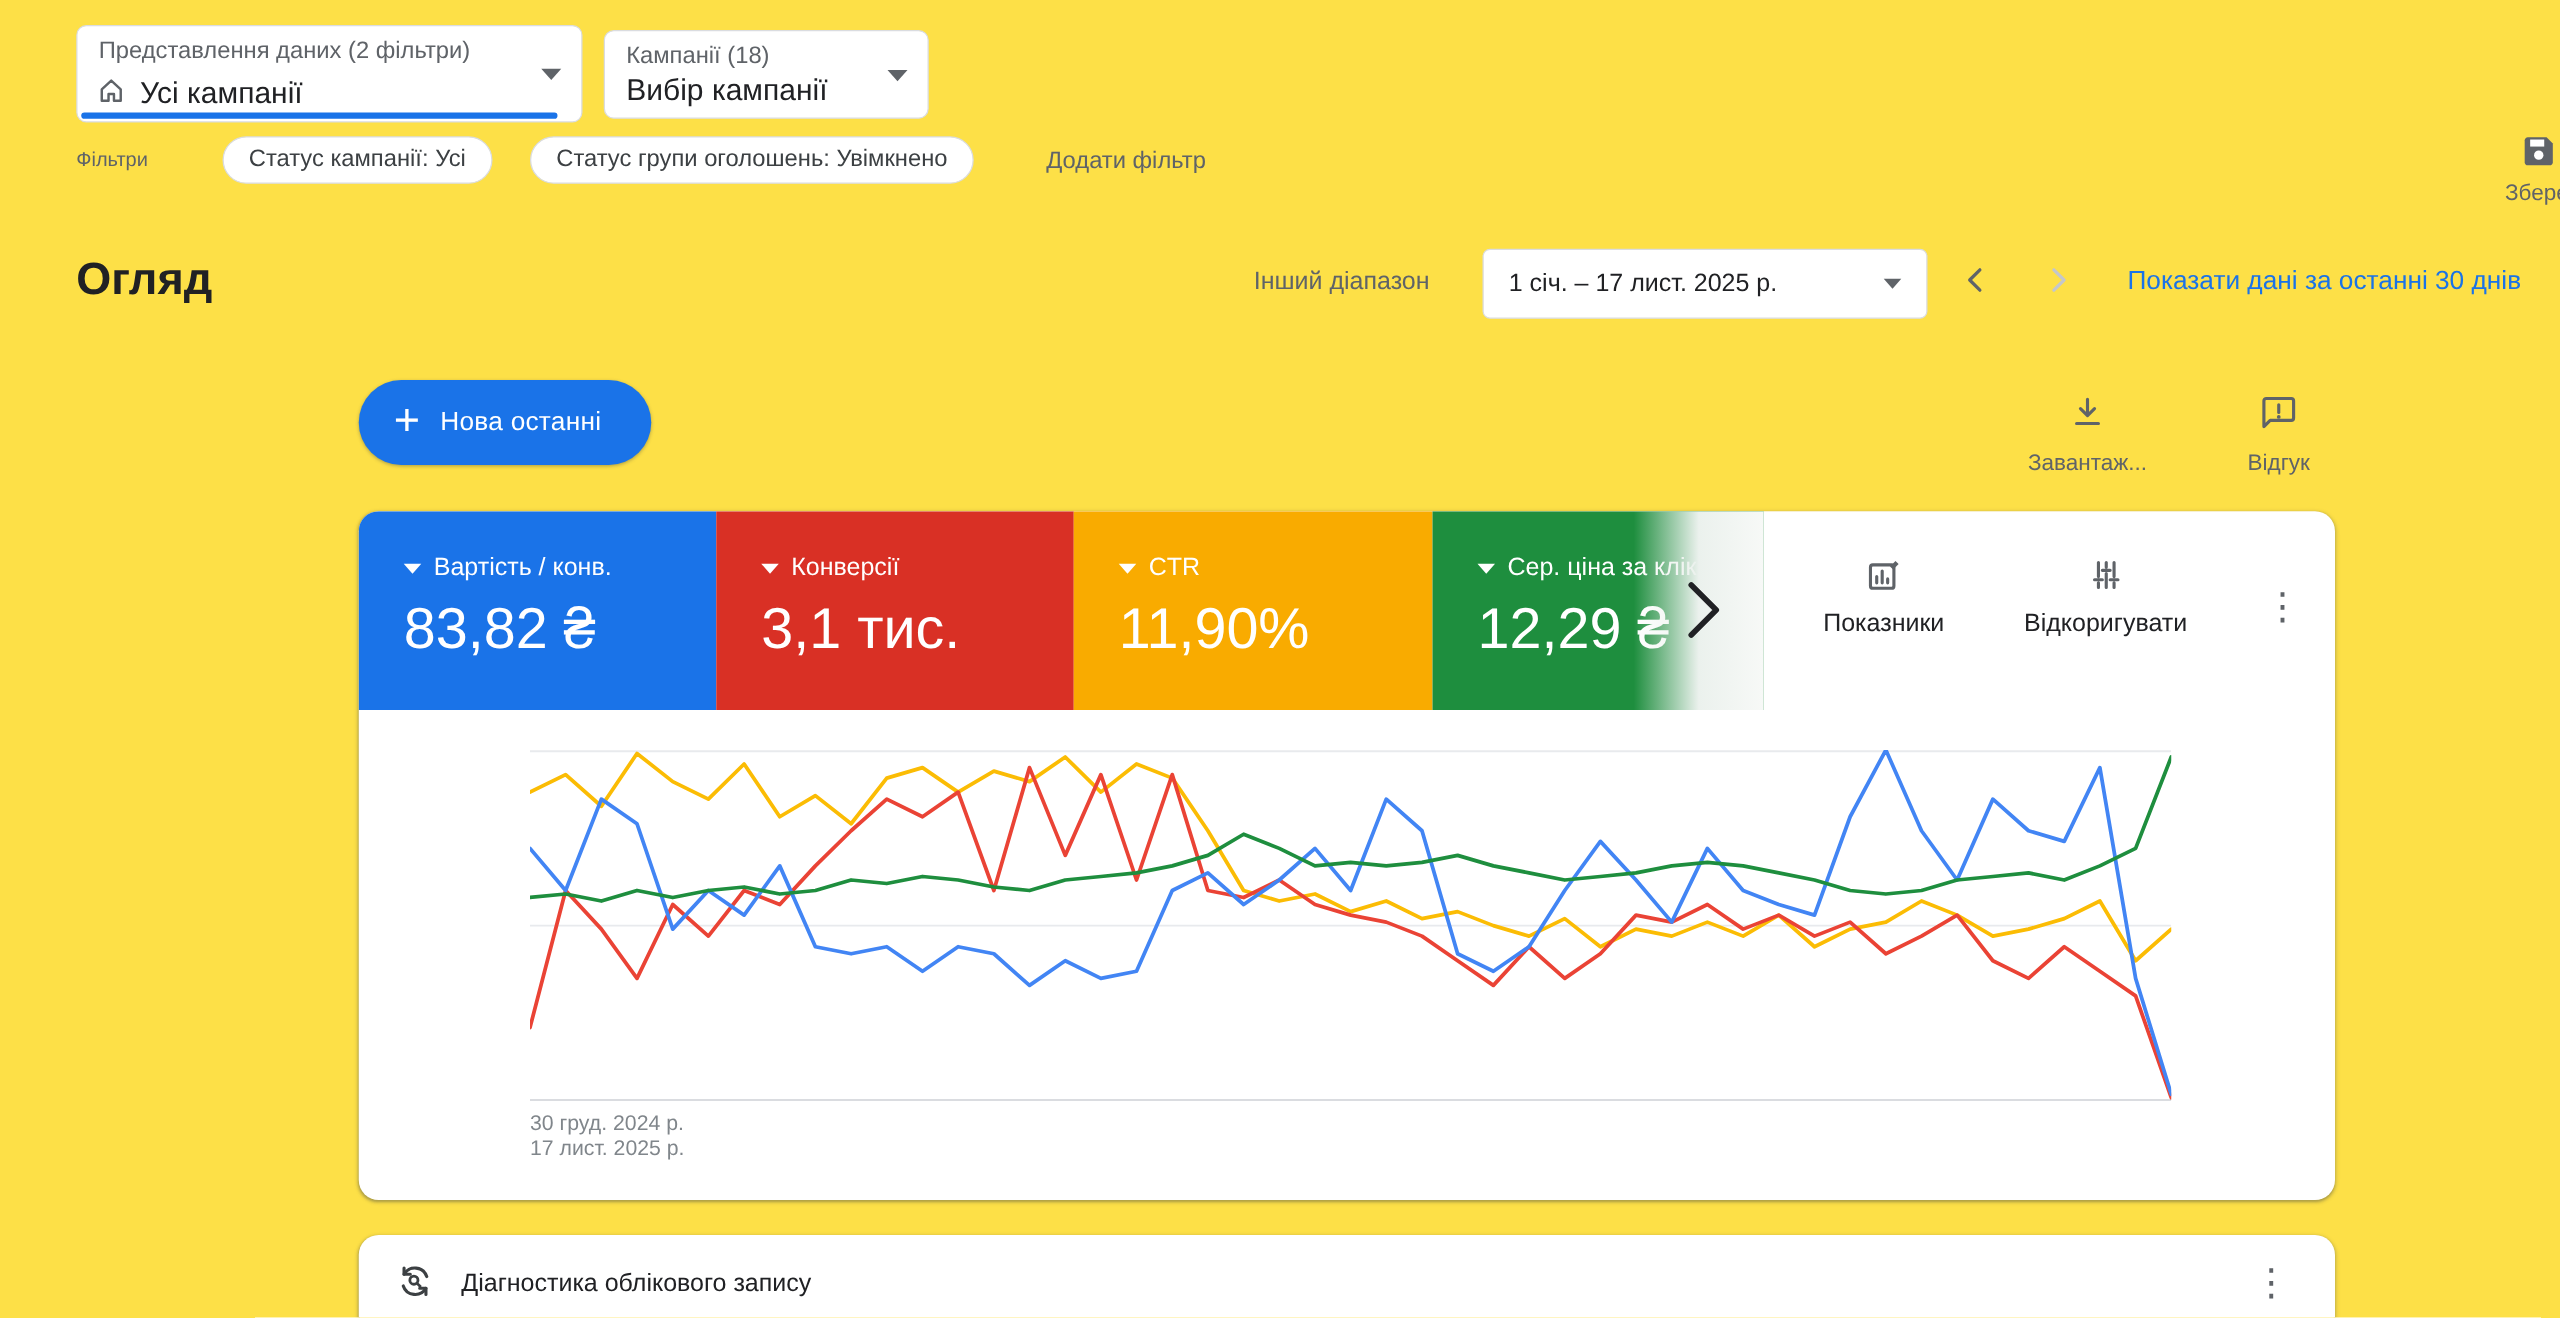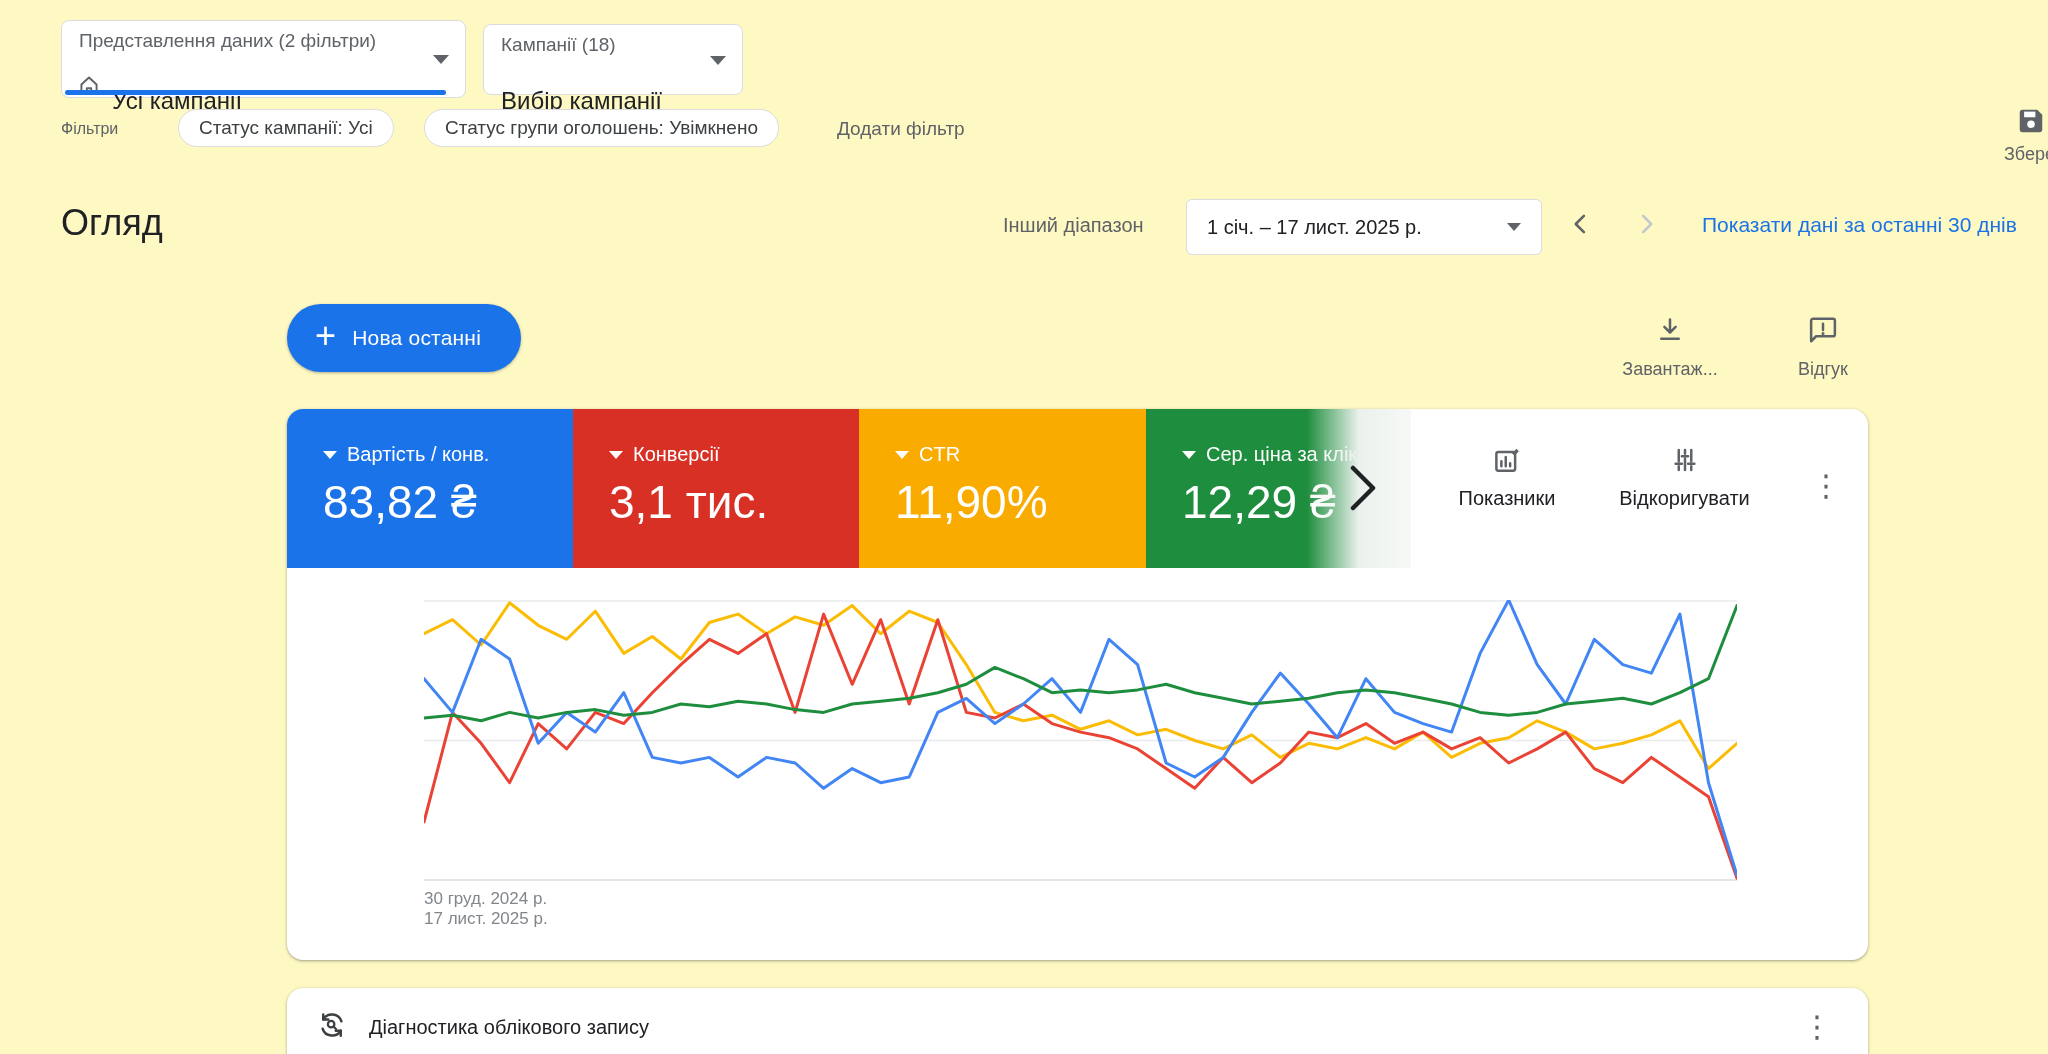--- a/index.html
+++ b/index.html
@@ -1,46 +1,46 @@
 <!DOCTYPE html>
 <html><head>
 <meta charset="utf-8">
 <title>Google Ads — Огляд</title>
 <style>
   html,body{margin:0;padding:0;background:#fff;}
-  .page{position:relative;width:2048px;height:1054px;background:#fef9c3;overflow:hidden;
+  .page{position:relative;width:2048px;height:1054px;background:#fde047;overflow:hidden;
         font-family:"Liberation Sans",sans-serif;color:#202124;}
 
   
   .dd{position:absolute;background:#fff;border:1px solid #dadce0;border-radius:8px;box-sizing:border-box;cursor:pointer;}
   .dd1{left:61px;top:20px;width:405px;height:78px;}
   .dd2{left:483px;top:24px;width:260px;height:71px;}
   .dd-label{position:absolute;left:17px;top:9px;font-size:19px;color:#5f6368;white-space:nowrap;}
   .value-row{position:absolute;display:flex;align-items:center;gap:10px;}
   .dd1 .value-row{left:14px;top:38px;}
   .dd2 .value-row{left:17px;top:34px;}
-  .dd-value{font-size:24px;color:#202124;white-space:nowrap;margin-top:28px;}
+  .dd-value{font-size:24px;color:#202124;white-space:nowrap;}
   .dd-caret{position:absolute;right:16px;top:50%;margin-top:-4px;width:0;height:0;
             border-left:8px solid transparent;border-right:8px solid transparent;border-top:9px solid #5f6368;}
   .dd-underline{position:absolute;left:3px;bottom:2px;width:381px;height:5px;background:#1a73e8;border-radius:3px;}
 
   
   .filters-label{position:absolute;left:61px;top:110px;height:38px;line-height:38px;font-size:16px;color:#5f6368;}
   .chip{position:absolute;top:109px;height:38px;line-height:36px;padding:0 20px;border:1px solid #dadce0;
         border-radius:20px;font-size:19px;color:#3c4043;box-sizing:border-box;white-space:nowrap;cursor:pointer;background:#fff;}
   .chip1{left:178px;} .chip2{left:424px;}
   .add-filter{position:absolute;left:837px;top:110px;height:38px;line-height:38px;font-size:19px;color:#5f6368;cursor:pointer;}
 
   
   .save-action{position:absolute;left:2004px;top:106px;width:200px;cursor:pointer;}
   .save-action svg{display:block;margin-left:12px;}
   .save-label{margin-top:8px;font-size:18px;color:#5f6368;white-space:nowrap;}
 
   
-  .page-title{position:absolute;left:61px;top:202px;font-size:36px;font-weight:400;color:#202124;}
+  .page-title{position:absolute;left:61px;top:202px;font-size:36px;font-weight:700;color:#202124;}
   .custom-range-label{position:absolute;left:1003px;top:214px;font-size:20px;color:#5f6368;}
   .date-box{position:absolute;left:1186px;top:199px;width:356px;height:56px;border:1px solid #dadce0;border-radius:6px;
             box-sizing:border-box;display:flex;align-items:center;padding:0 20px;font-size:20px;color:#202124;cursor:pointer;background:#fff;}
   .date-caret{margin-left:auto;width:0;height:0;border-left:7px solid transparent;border-right:7px solid transparent;border-top:8px solid #5f6368;}
   .nav-chev{position:absolute;top:210px;cursor:pointer;}
   .chev-prev{left:1567px;} .chev-next{left:1632px;}
   .last-30{position:absolute;left:1702px;top:213px;font-size:21px;color:#1a73e8;white-space:nowrap;cursor:pointer;}
 
   
   .new-campaign{position:absolute;left:287px;top:304px;height:68px;padding:0 40px 0 28px;border-radius:34px;background:#1a73e8;

